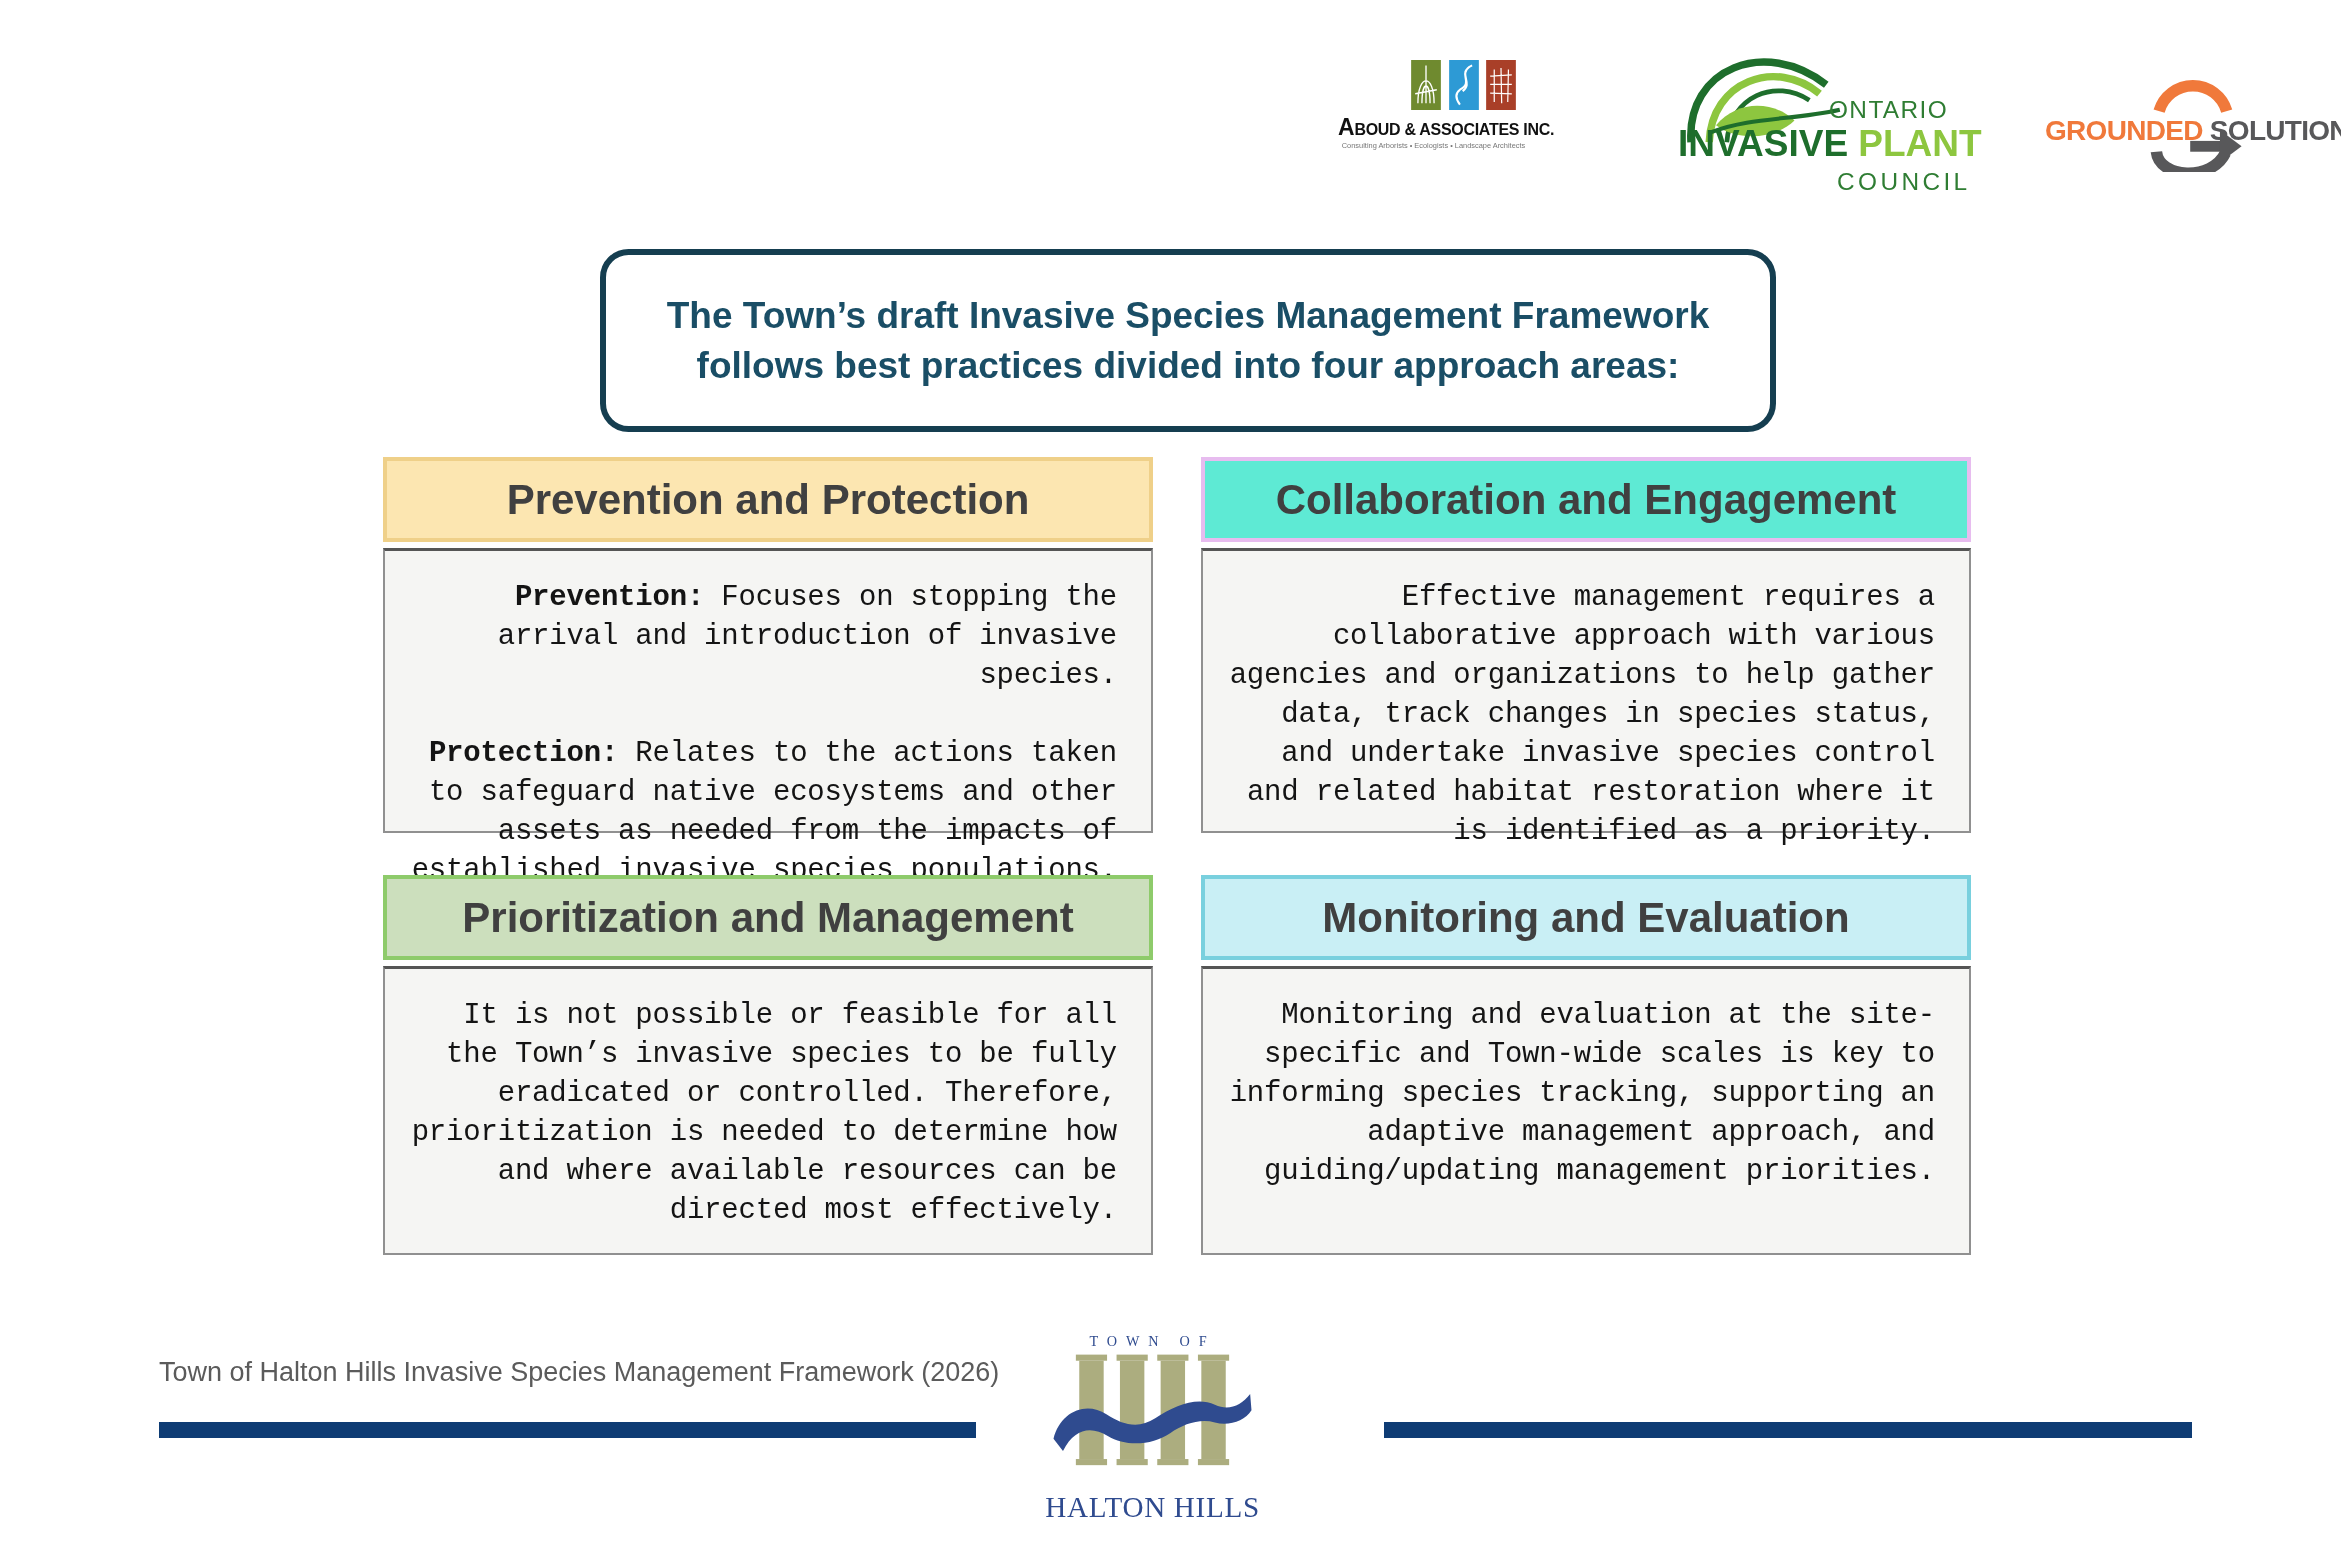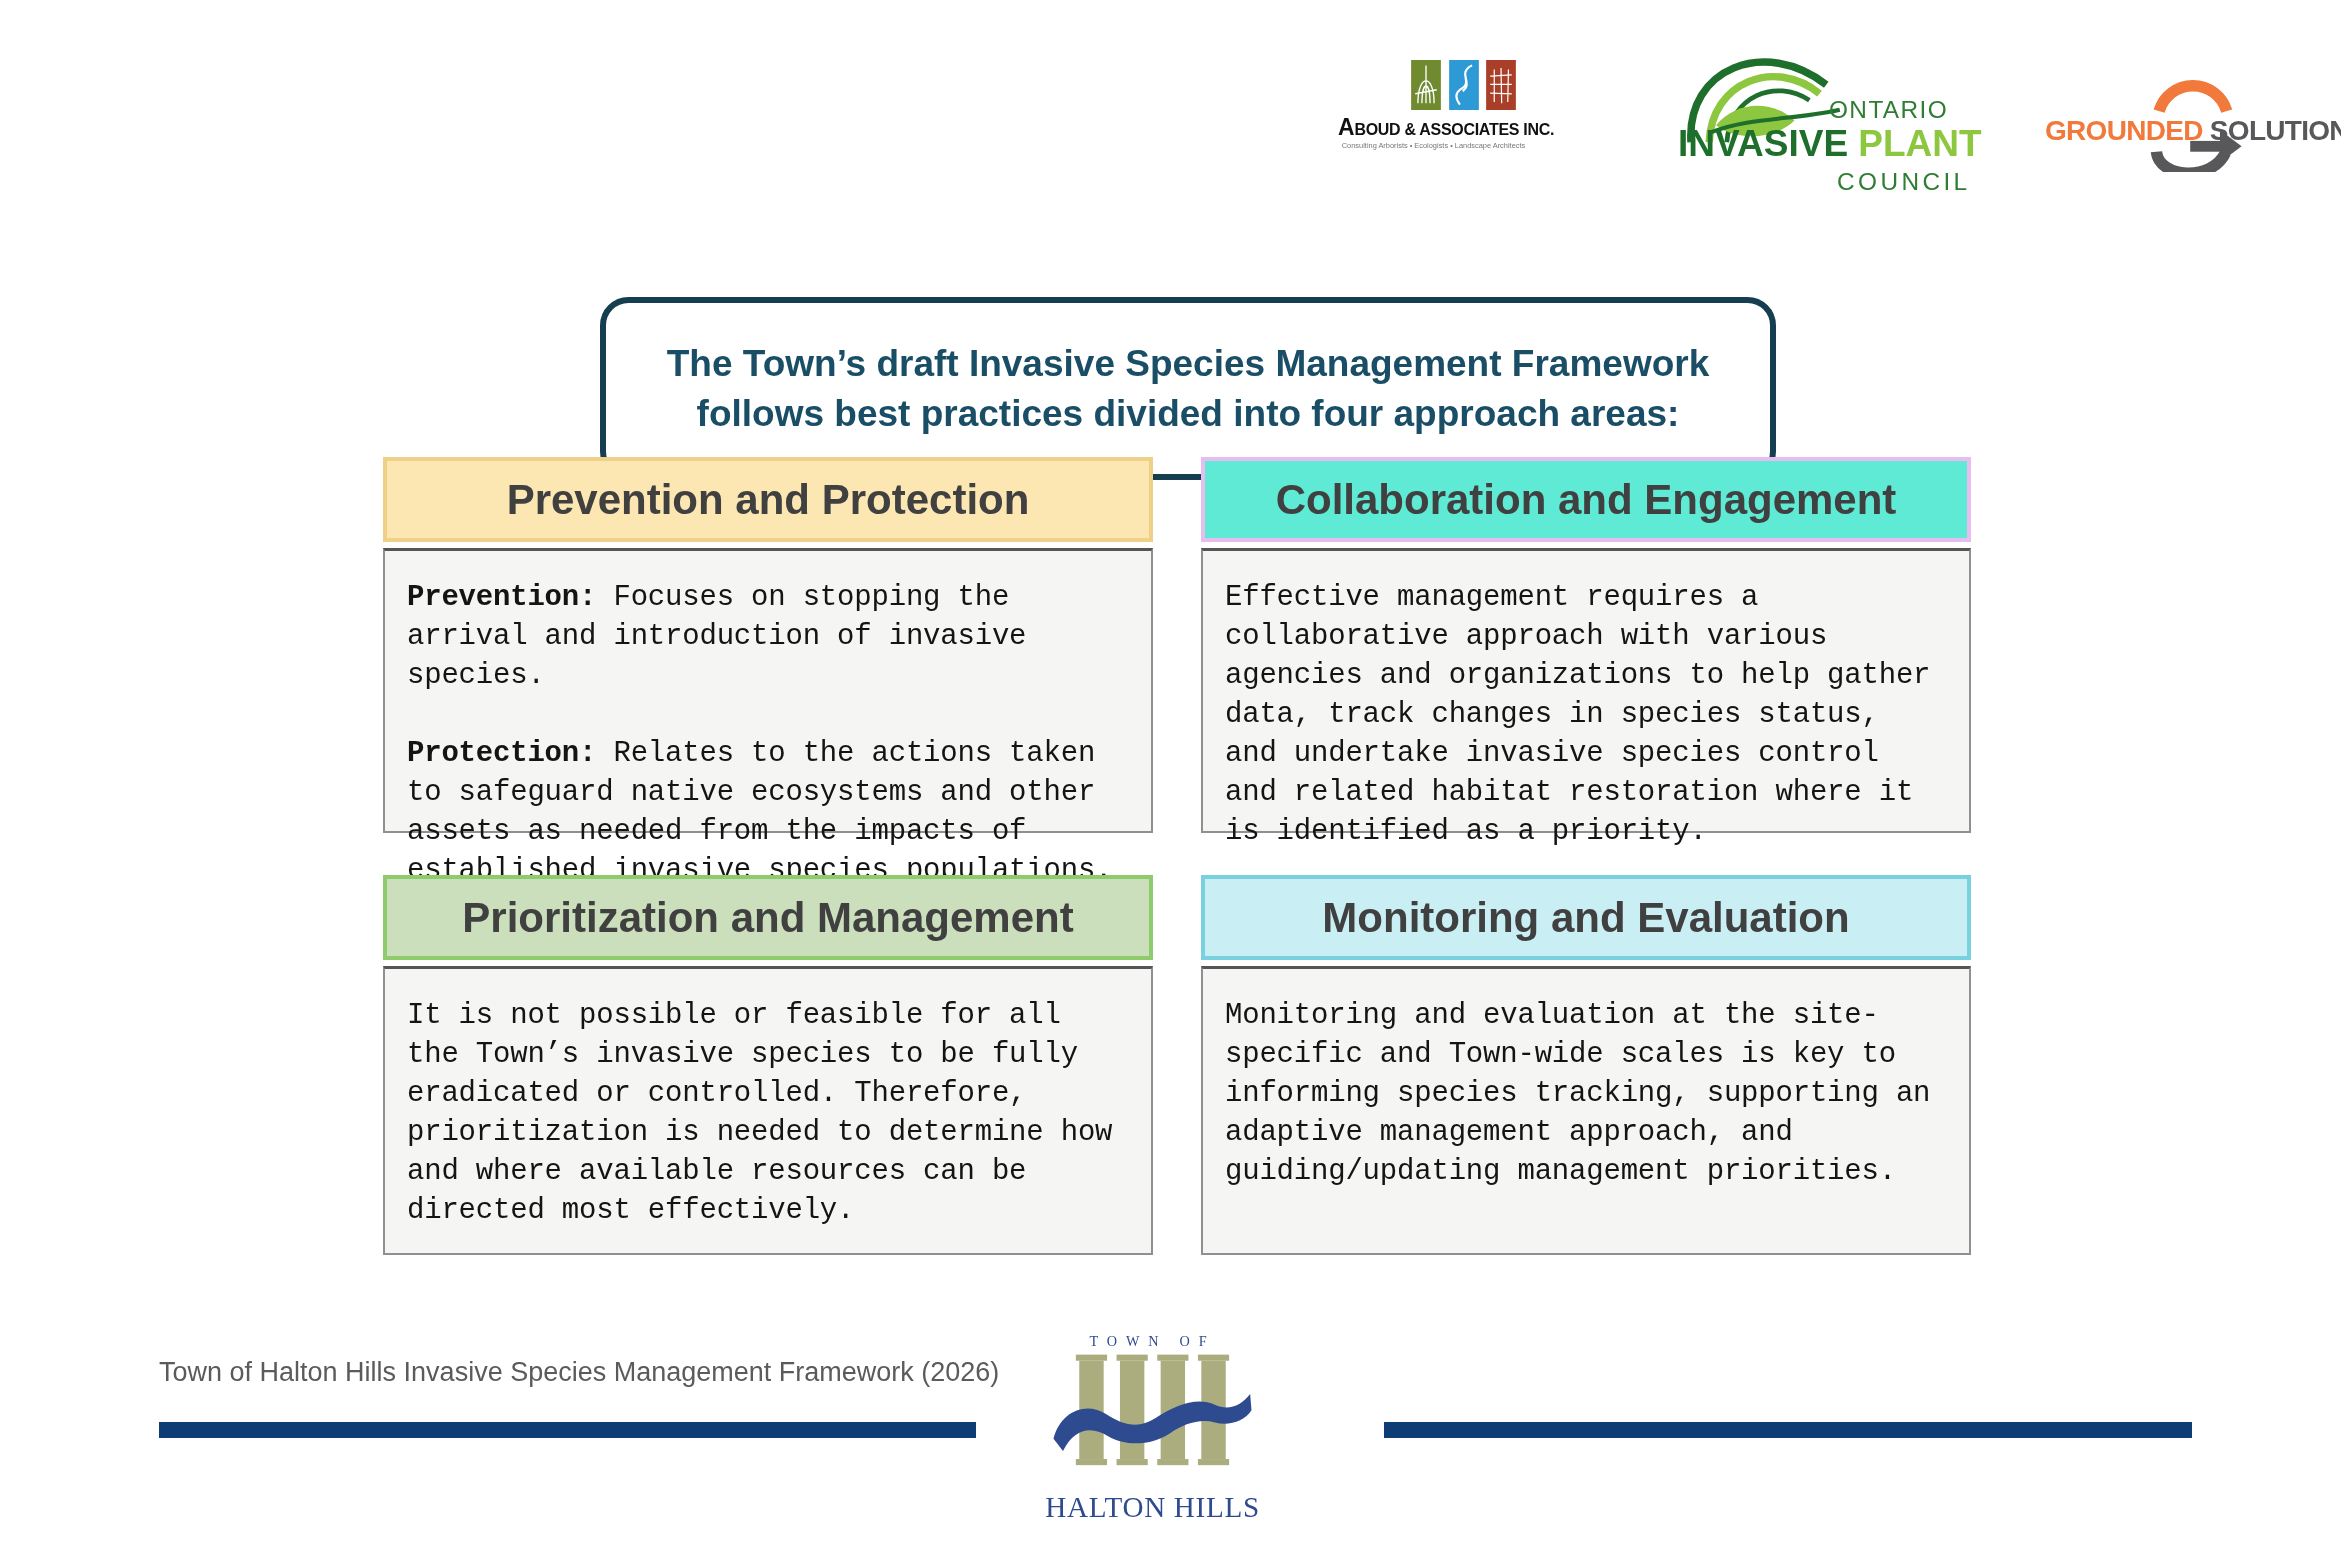--- a/index.html
+++ b/index.html
@@ -31,24 +31,24 @@
   .grounded svg{position:absolute;left:0;top:0;}
   .gs-text{position:absolute;left:0;top:62px;width:285px;text-align:center;font-size:28px;
            font-weight:bold;letter-spacing:-0.7px;white-space:nowrap;}
   .gs-word1{color:#F0793B;}
   .gs-word2{color:#58585A;}
 
   
   .statement{position:absolute;left:600px;top:249px;width:1176px;height:183px;box-sizing:border-box;
              border:6.1px solid #153E50;border-radius:28.5px;background:#ffffff;
              display:flex;flex-direction:column;justify-content:center;align-items:center;
-             font-size:37px;font-weight:bold;color:#1A4E66;line-height:50px;text-align:center;margin-top:48px;}
+             font-size:37px;font-weight:bold;color:#1A4E66;line-height:50px;text-align:center;}
 
   
-  .card{position:absolute;width:770px;}
+  .card{position:absolute;width:770px;text-align:right;}
   .card-a{left:383px;} .card-b{left:1201px;}
   .row1{top:457px;} .row2{top:875px;}
   .card-header{box-sizing:border-box;height:85px;border:4.1px solid #ccc;
                display:flex;align-items:center;justify-content:center;
                font-size:42px;font-weight:bold;color:#404040;}
   .card-body{box-sizing:border-box;margin-top:6.1px;background:#F5F5F3;
              border:2px solid #909090;border-top:3.4px solid #555;
              padding:27px 34px 0 22px;font-size:29px;line-height:39px;color:#141414;
              letter-spacing:-0.2px;font-family:Liberation Mono, monospace;}
   .row1 .card-body{height:285px;} .row2 .card-body{height:289px;}

